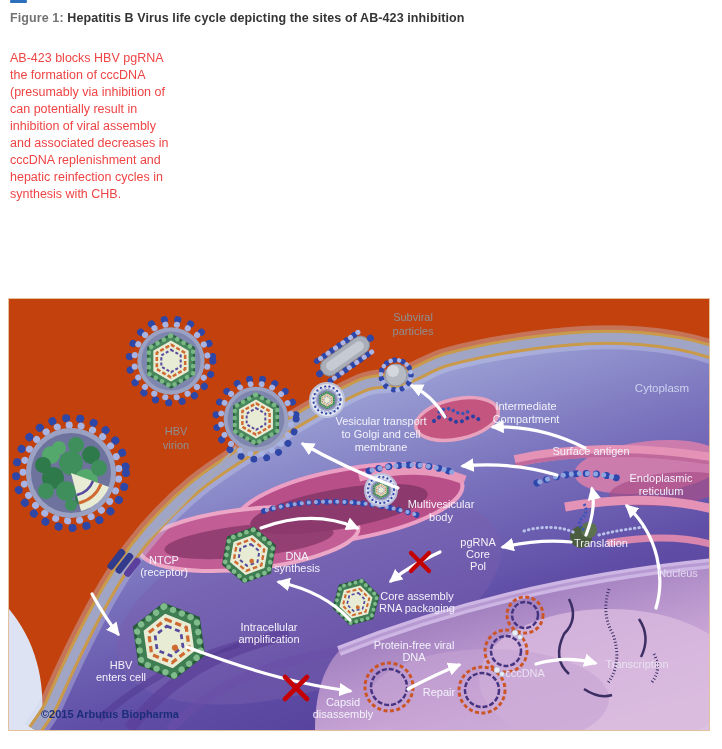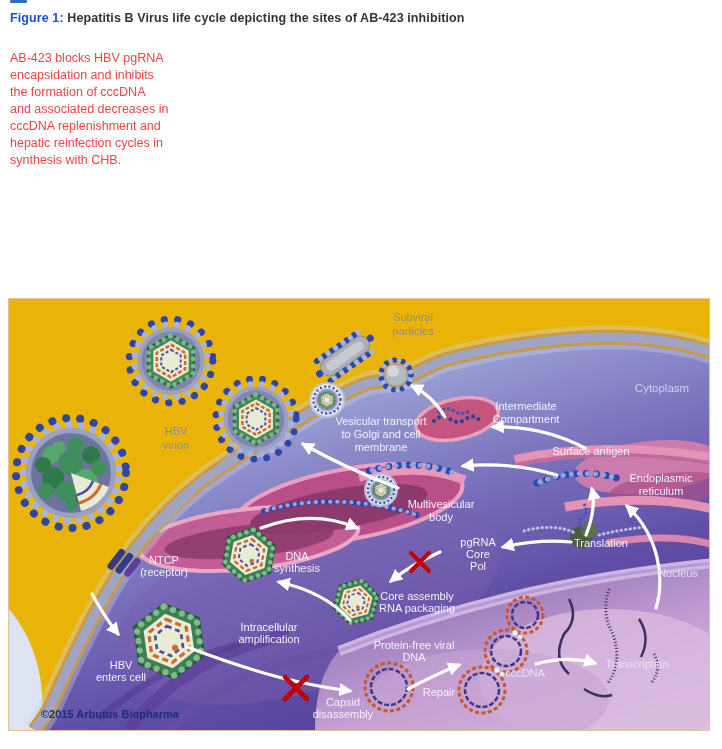--- a/index.html
+++ b/index.html
@@ -2,25 +2,25 @@
 <html><head>
 <meta charset="utf-8">
 <style>
   html,body{margin:0;padding:0;background:#fff;}
   body{width:722px;height:749px;position:relative;overflow:hidden;
        font-family:"Liberation Sans",sans-serif;}
   .artifact{position:absolute;left:10px;top:0;width:17px;height:3px;
        background:#2e6fbd;border-radius:1px;}
   .fig-title{position:absolute;left:10px;top:11px;font-size:12.5px;
        font-weight:bold;color:#343434;letter-spacing:0.1px;}
-  .fig-label{color:#1d4ed8;}
+  .fig-label{color:#737373;}
   .fig-desc{position:absolute;left:10px;top:50px;font-size:12.5px;
        line-height:17px;color:#ef4444;}
   .diagram{position:absolute;left:8px;top:298px;width:700px;height:431px;
-       border:1px solid #e3c19c;background:#eab308;}
+       border:1px solid #e3c19c;background:#c2410c;}
   .diagram svg{display:block;}
   svg text{font-family:"Liberation Sans",sans-serif;font-size:11px;}
   .lw{fill:#f3f1fa;}           
   .lg{fill:#8f8f93;}           
   .lc{fill:#ccd3ee;font-size:11.5px;}  
   .ln{fill:#e3daf2;}           
   .lp{fill:#e8e2f0;}
   .cp{fill:#1d2d7a;font-weight:bold;font-size:11px;}
   .mid{text-anchor:middle;}
 </style>
@@ -28,22 +28,24 @@
 <body>
 
 <div class="artifact"></div>
 
 <div class="fig-title">
   <span class="fig-label">Figure 1:</span><span> Hepatitis B Virus life cycle depicting the sites of AB-423 inhibition</span>
 </div>
 
 <div class="fig-desc">
   <div>AB-423 blocks HBV pgRNA</div>
-  <div>encapsidation and inhibits</div>
   <div>the formation of cccDNA</div>
+  <div>(presumably via inhibition of</div>
+  <div>can potentially result in</div>
+  <div>inhibition of viral assembly</div>
   <div>and associated decreases in</div>
   <div>cccDNA replenishment and</div>
   <div>hepatic reinfection cycles in</div>
   <div>synthesis with CHB.</div>
 </div>
 
 <div class="diagram">
 <svg width="700" height="431" viewBox="0 0 700 431">
   <defs>
     <linearGradient id="cg" x1="0%" y1="0%" x2="55%" y2="100%">

